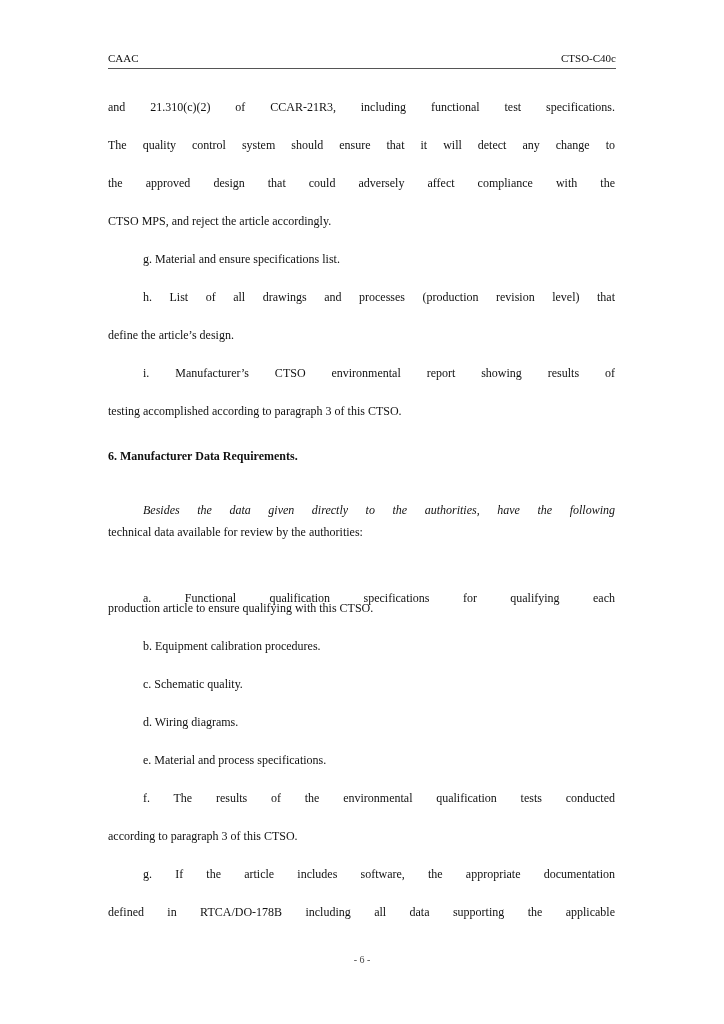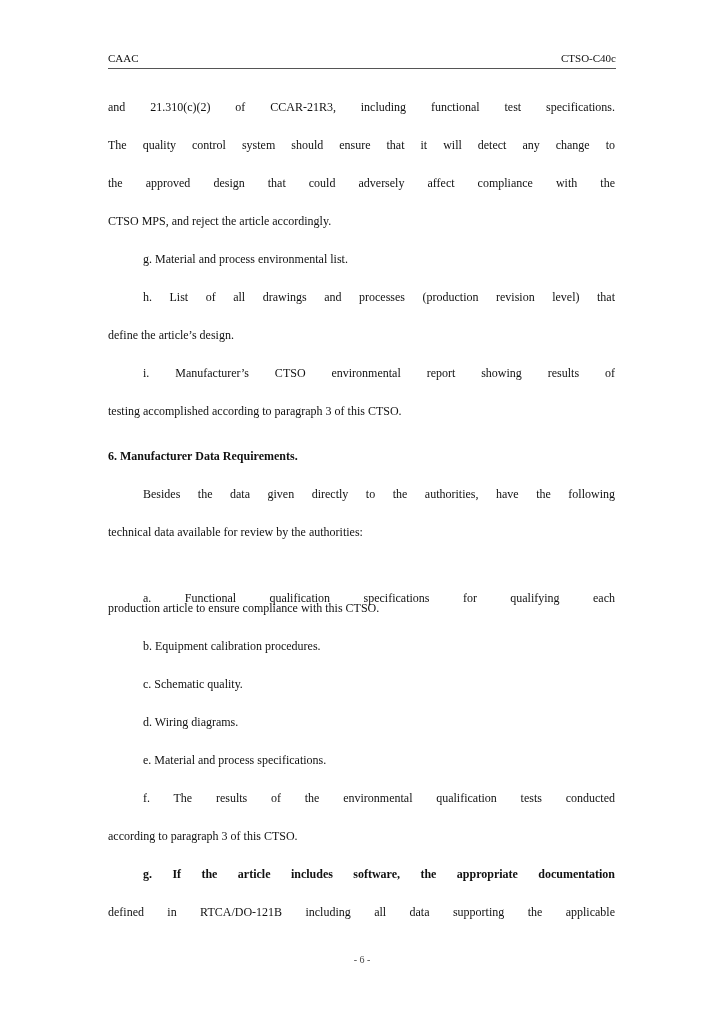--- a/index.html
+++ b/index.html
@@ -23,33 +23,33 @@
 <div class="header">
   <span class="left">CAAC</span>
   <span class="right">CTSO-C40c</span>
 </div>
 
 <div id="body-lines">
     <div class="line just" style="top: 97px;">and 21.310(c)(2) of CCAR-21R3, including functional test specifications.</div>
     <div class="line just" style="top: 135px;">The quality control system should ensure that it will detect any change to</div>
     <div class="line just" style="top: 173px;">the approved design that could adversely affect compliance with the</div>
     <div class="line" style="top: 211px;">CTSO MPS, and reject the article accordingly.</div>
-    <div class="line indent" style="top: 249px;">g. Material and process environmental list.</div>
+    <div class="line indent" style="top: 249px;">g. Material and ensure specifications list.</div>
     <div class="line just indent" style="top: 287px;">h. List of all drawings and processes (production revision level) that</div>
     <div class="line" style="top: 325px;">define the article’s design.</div>
     <div class="line just indent" style="top: 363px;">i. Manufacturer’s CTSO environmental report showing results of</div>
     <div class="line" style="top: 401px;">testing accomplished according to paragraph 3 of this CTSO.</div>
     <div class="line bold" style="top: 446px;">6. Manufacturer Data Requirements.</div>
-    <div class="line just indent" style="top: 484px;">Besides the data given directly to the authorities, have the following</div>
+    <div class="line just indent" style="top: 500px; font-style: italic;">Besides the data given directly to the authorities, have the following</div>
     <div class="line" style="top: 522px;">technical data available for review by the authorities:</div>
     <div class="line just indent" style="top: 588px;">a. Functional qualification specifications for qualifying each</div>
-    <div class="line" style="top: 598px;">production article to ensure compliance with this CTSO.</div>
+    <div class="line" style="top: 598px;">production article to ensure qualifying with this CTSO.</div>
     <div class="line indent" style="top: 636px;">b. Equipment calibration procedures.</div>
     <div class="line indent" style="top: 674px;">c. Schematic quality.</div>
     <div class="line indent" style="top: 712px;">d. Wiring diagrams.</div>
     <div class="line indent" style="top: 750px;">e. Material and process specifications.</div>
     <div class="line just indent" style="top: 788px;">f. The results of the environmental qualification tests conducted</div>
     <div class="line" style="top: 826px;">according to paragraph 3 of this CTSO.</div>
-    <div class="line just indent" style="top: 864px; font-weight: bold;">g. If the article includes software, the appropriate documentation</div>
-    <div class="line just" style="top: 902px;">defined in RTCA/DO-121B including all data supporting the applicable</div>
+    <div class="line just indent" style="top: 864px;">g. If the article includes software, the appropriate documentation</div>
+    <div class="line just" style="top: 902px;">defined in RTCA/DO-178B including all data supporting the applicable</div>
   </div>
 
 <div class="footer">- 6 -</div>
 
 </body></html>

